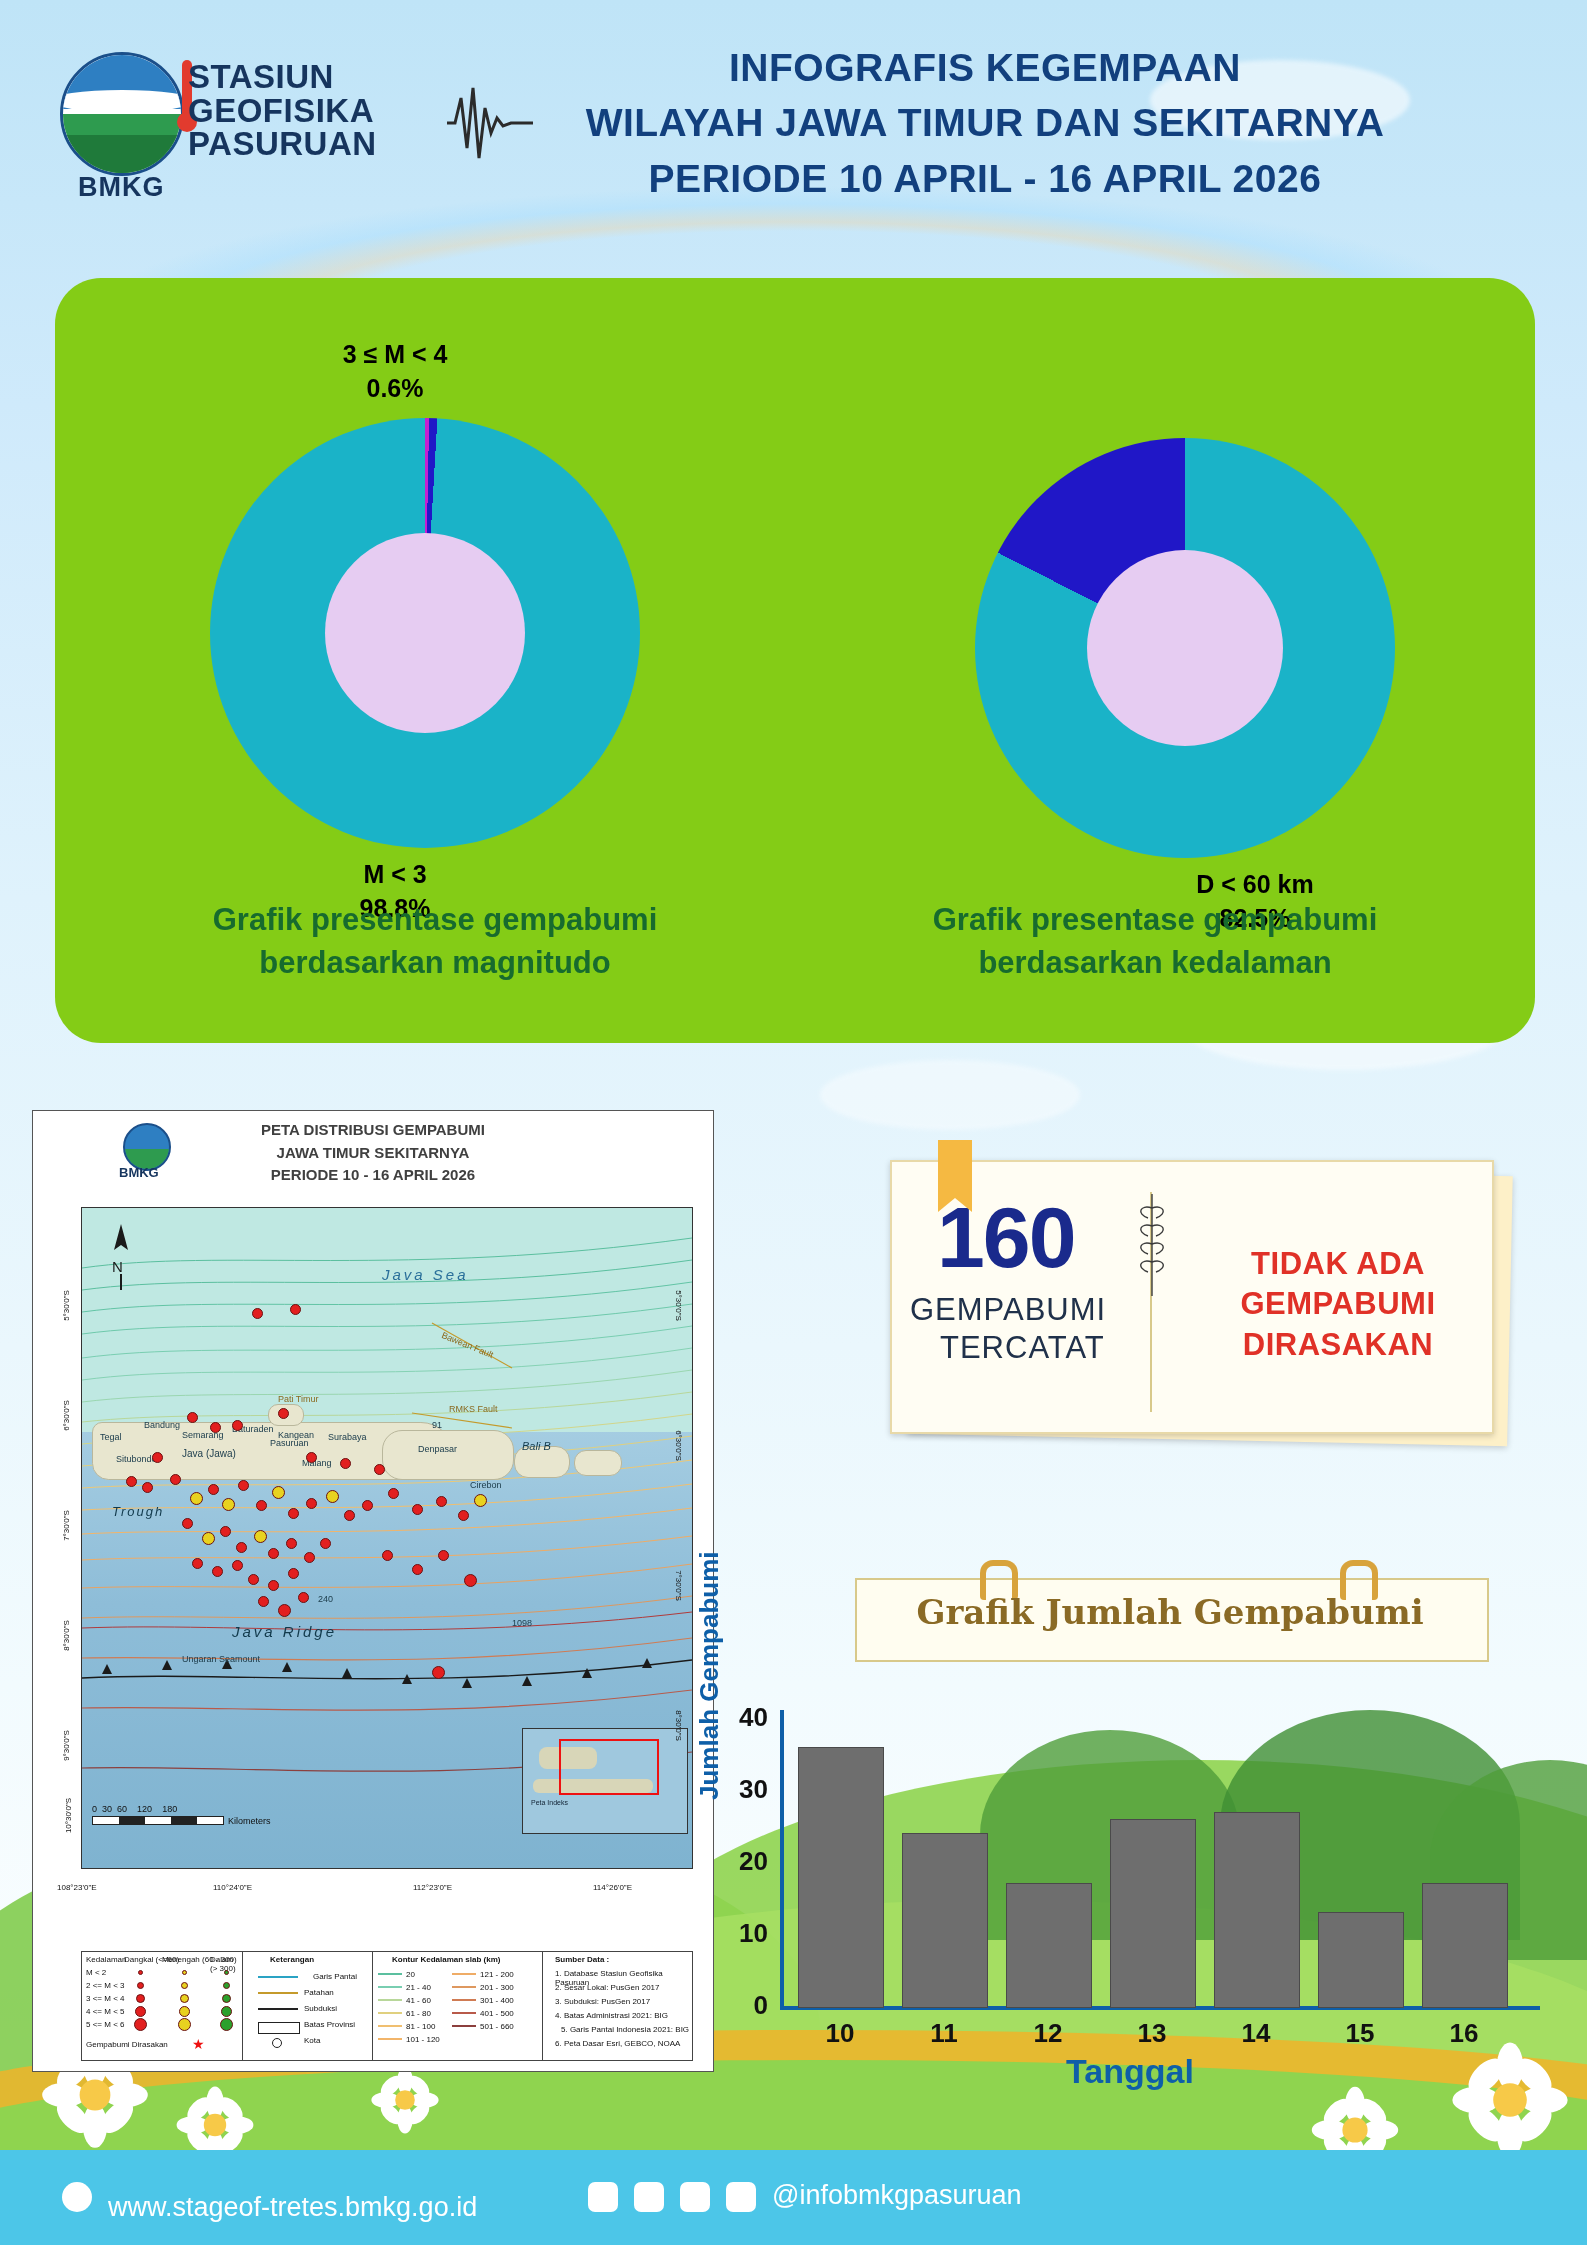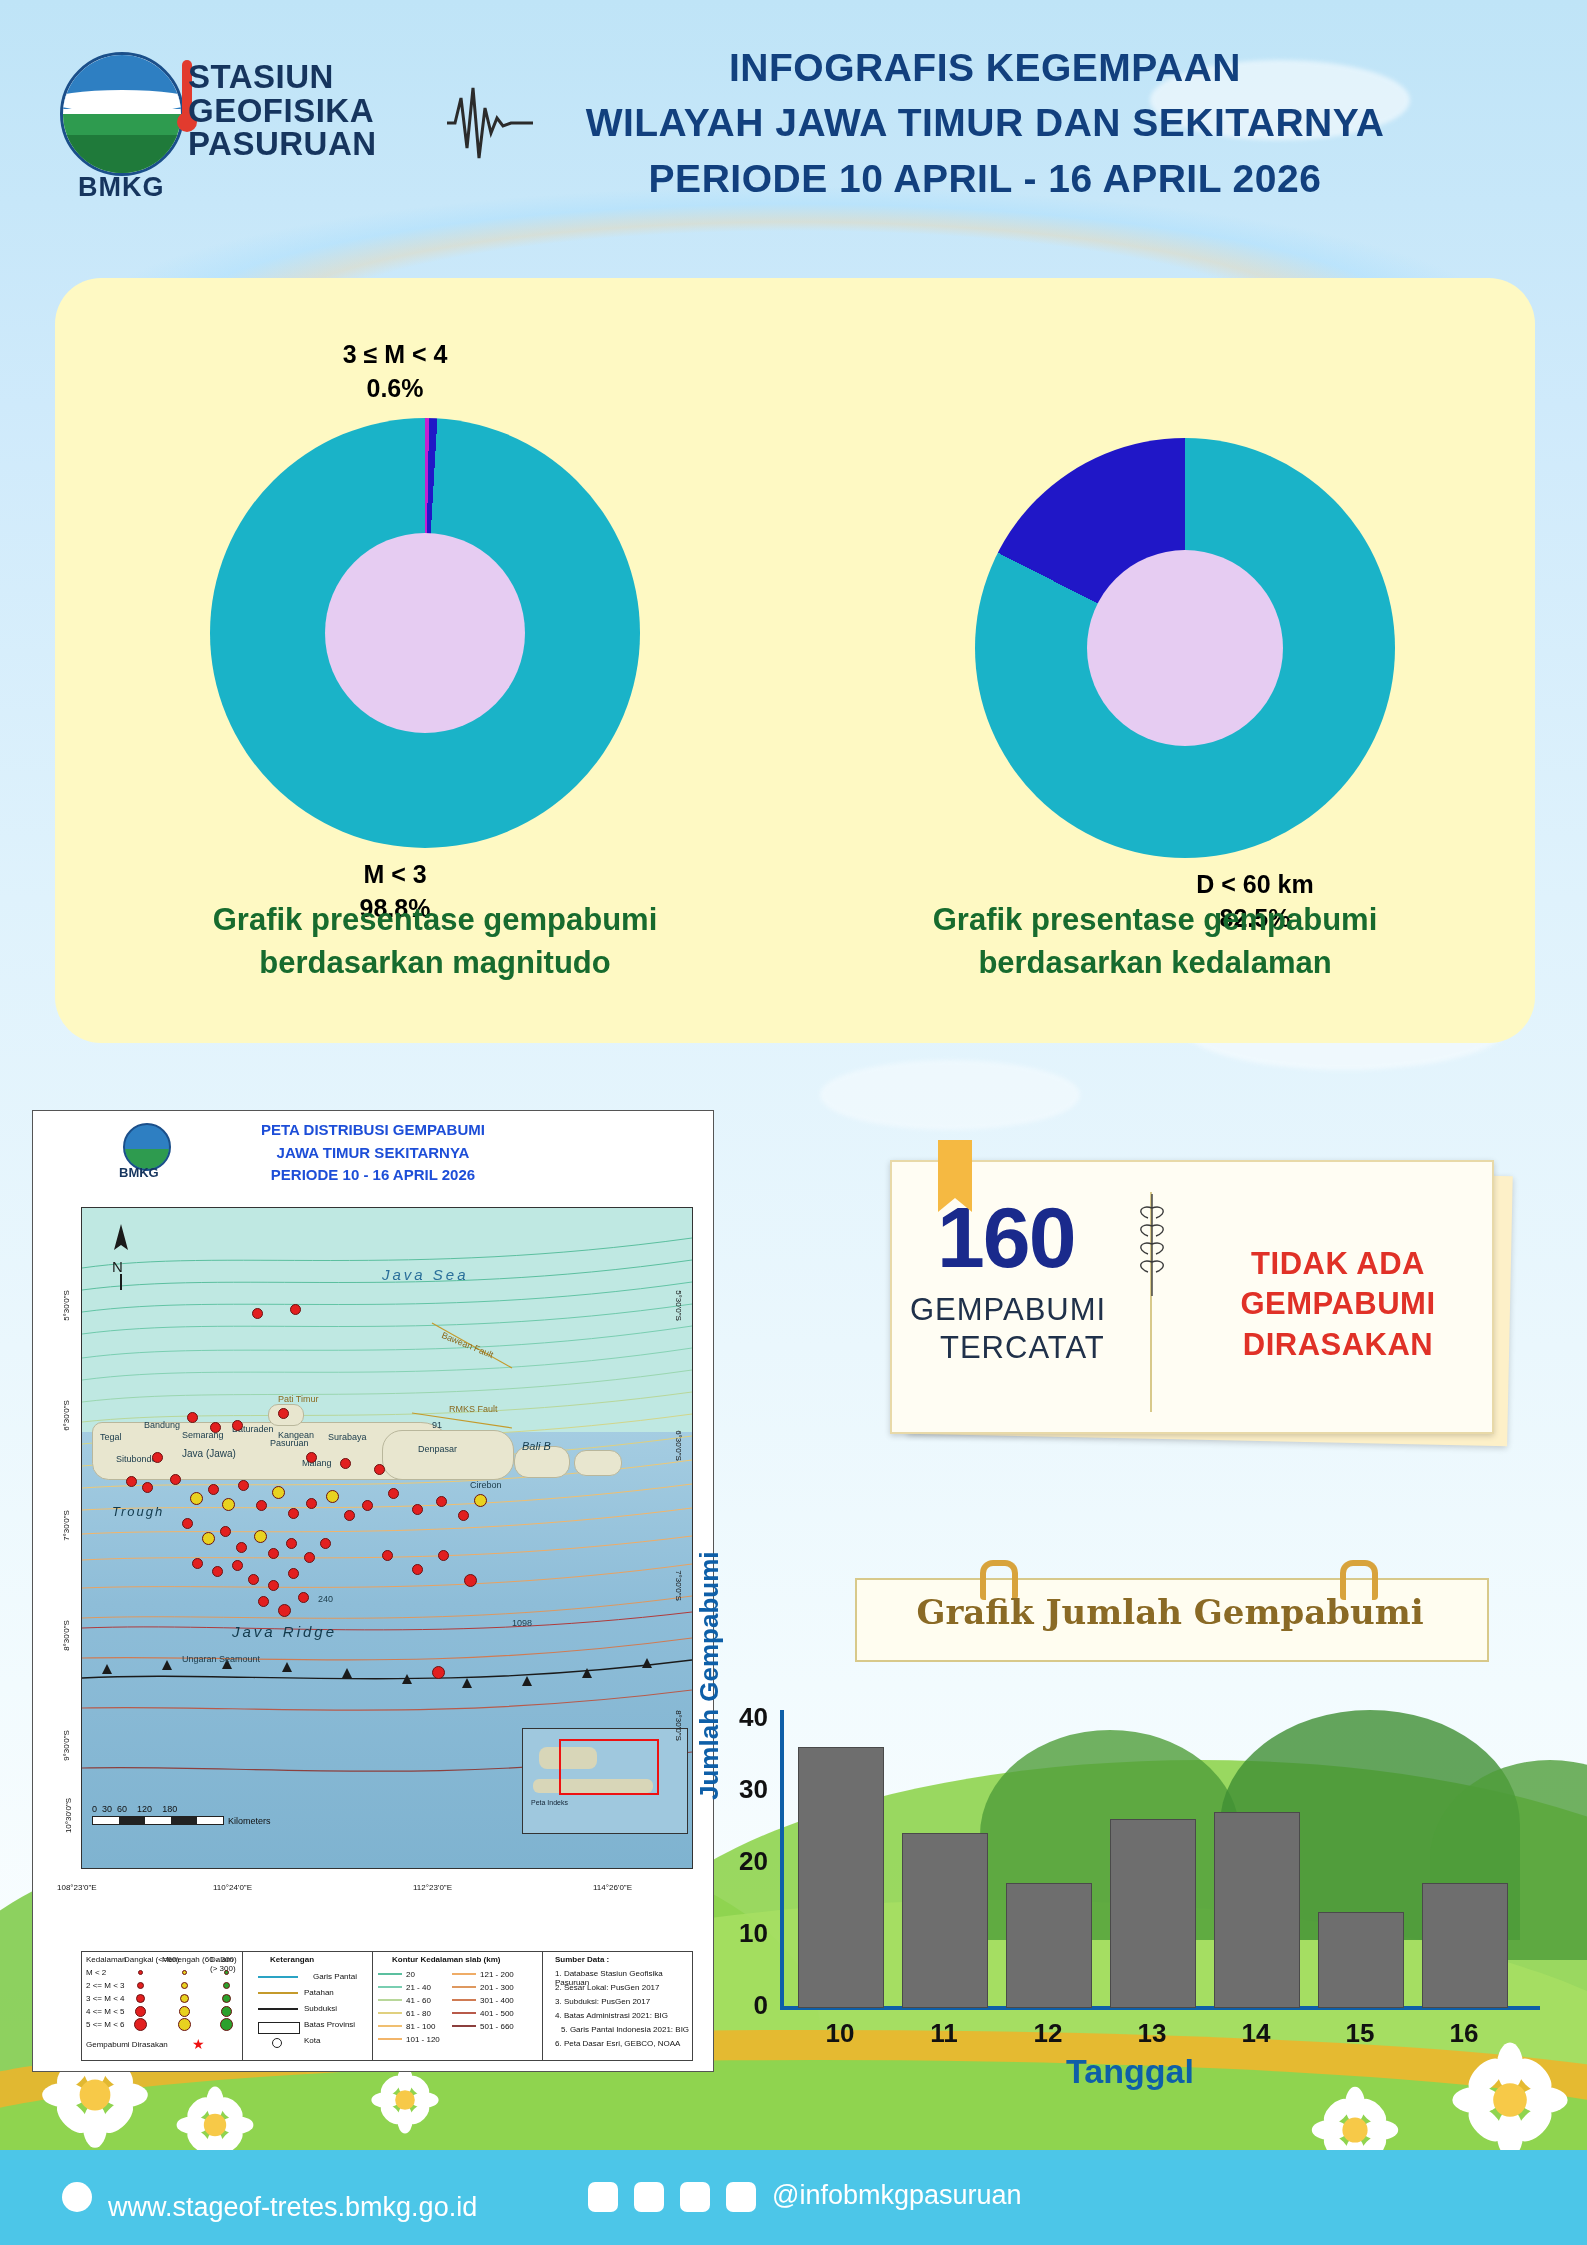--- a/index.html
+++ b/index.html
@@ -24,29 +24,29 @@
   .bmkg-text{position:absolute;left:28px;top:142px;font-size:27px;font-weight:bold;color:#16355e;letter-spacing:1px;}
   .stasiun{position:absolute;left:138px;top:30px;line-height:1.02;}
   .stasiun div{font-size:33px;font-weight:bold;color:#16355e;letter-spacing:.5px;}
   .therm{position:absolute;left:126px;top:30px;width:22px;height:78px;}
   .therm .tube{position:absolute;left:6px;top:0;width:10px;height:58px;background:#e23b2e;border-radius:5px 5px 0 0;}
   .therm .bulb{position:absolute;left:1px;top:52px;width:20px;height:20px;background:#e23b2e;border-radius:50%;}
   .wavelogo{position:absolute;left:395px;top:48px;width:90px;height:90px;}
   .titles{position:absolute;left:420px;top:40px;width:1130px;text-align:center;}
   .titles div{font-size:39px;font-weight:bold;color:#12407e;letter-spacing:.5px;line-height:1.42;}
   
-  .panel{position:absolute;left:55px;top:278px;width:1480px;height:765px;background:#fef9c3;border-radius:46px;}
+  .panel{position:absolute;left:55px;top:278px;width:1480px;height:765px;background:#84cc16;border-radius:46px;}
   .donut-box{position:absolute;top:60px;width:520px;height:560px;}
   .donut{position:absolute;border-radius:50%;}
   .donut .hole{position:absolute;border-radius:50%;background:#e6ccf2;}
   .lbl{position:absolute;text-align:center;font-size:25px;color:#000;font-weight:bold;line-height:1.35;}
   .cap{position:absolute;text-align:center;font-size:31px;font-weight:bold;color:#176b2e;line-height:1.4;}
   
   .mapcard{position:absolute;left:32px;top:1110px;width:680px;height:960px;background:#ffffff;border:1px solid #555;}
-  .maphdr{position:absolute;left:0;top:8px;width:680px;text-align:center;font-size:15px;font-weight:bold;color:#1d4ed8;line-height:1.5;}
+  .maphdr{position:absolute;left:0;top:8px;width:680px;text-align:center;font-size:15px;font-weight:bold;color:#404040;line-height:1.5;}
   .minilogo{position:absolute;left:80px;top:12px;width:78px;height:56px;}
   .minilogo .c{position:absolute;left:10px;top:0;width:44px;height:44px;border-radius:50%;background:#2e7fc2;border:2px solid #1b4f8a;overflow:hidden;}
   .minilogo .c .g{position:absolute;left:0;bottom:0;width:100%;height:45%;background:#2e9b4f;}
   .minilogo .t{position:absolute;left:6px;top:42px;font-size:13px;font-weight:bold;color:#16355e;}
   .mapimg{position:absolute;left:48px;top:96px;width:610px;height:660px;background:#a8cfe3;border:1px solid #333;overflow:hidden;}
   .sea{position:absolute;left:0;top:0;width:100%;height:100%;background:linear-gradient(180deg,#bfe0ee 0%,#a8cfe3 30%,#8ebdd8 60%,#7fb3d0 100%);}
   .javasea{position:absolute;left:0;top:0;width:100%;height:34%;background:#bfe8e2;}
   .island{position:absolute;background:#e8e6cf;border:1px solid #b9b79c;}
   .mapnote{position:absolute;font-size:9px;color:#20404f;}
   .quake{position:absolute;border-radius:50%;border:1px solid #6b1111;}

